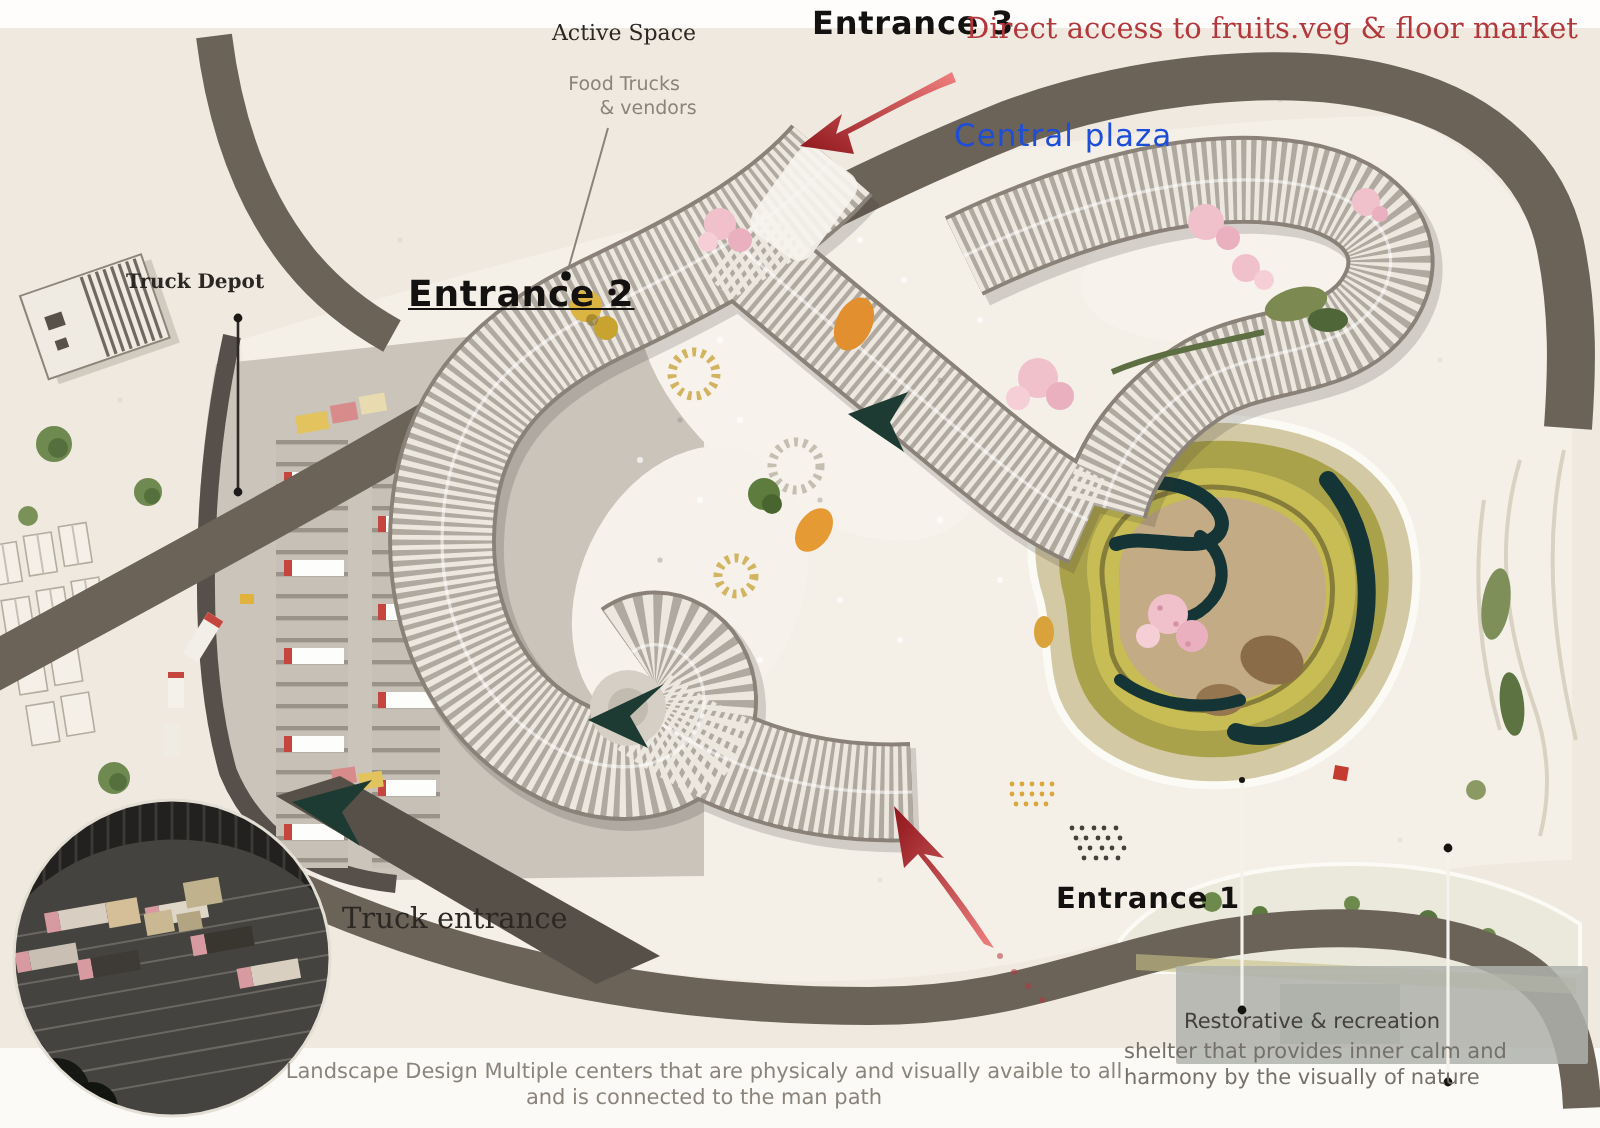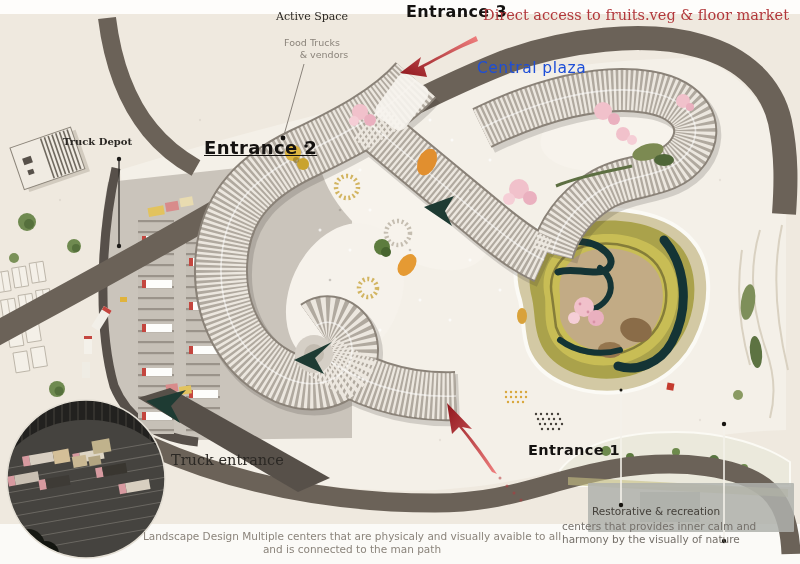--- a/index.html
+++ b/index.html
@@ -469,15 +469,15 @@
   <div class="lbl gray-hand" id="lab-ft1">Food Trucks</div>
   <div class="lbl gray-hand" id="lab-ft2">&amp; vendors</div>
   <div class="lbl" id="lab-plaza">Central plaza</div>
   <div class="lbl serif" id="lab-depot">Truck Depot</div>
   <div class="lbl hand-bold" id="lab-e2">Entrance 2</div>
   <div class="lbl hand-bold" id="lab-e1">Entrance 1</div>
   <div class="lbl serif" id="lab-te">Truck entrance</div>
   <div class="lbl gray-hand" id="cap1">Landscape Design Multiple centers that are physicaly and visually avaible to all</div>
   <div class="lbl gray-hand" id="cap2">and is connected to the man path</div>
   <div class="lbl" id="rest-t">Restorative &amp; recreation</div>
-  <div class="lbl" id="rest-1">centers that provides inner calm and</div>
+  <div class="lbl" id="rest-1">shelter that provides inner calm and</div>
   <div class="lbl" id="rest-2">harmony by the visually of nature</div>
 </div>
 
 </body></html>

